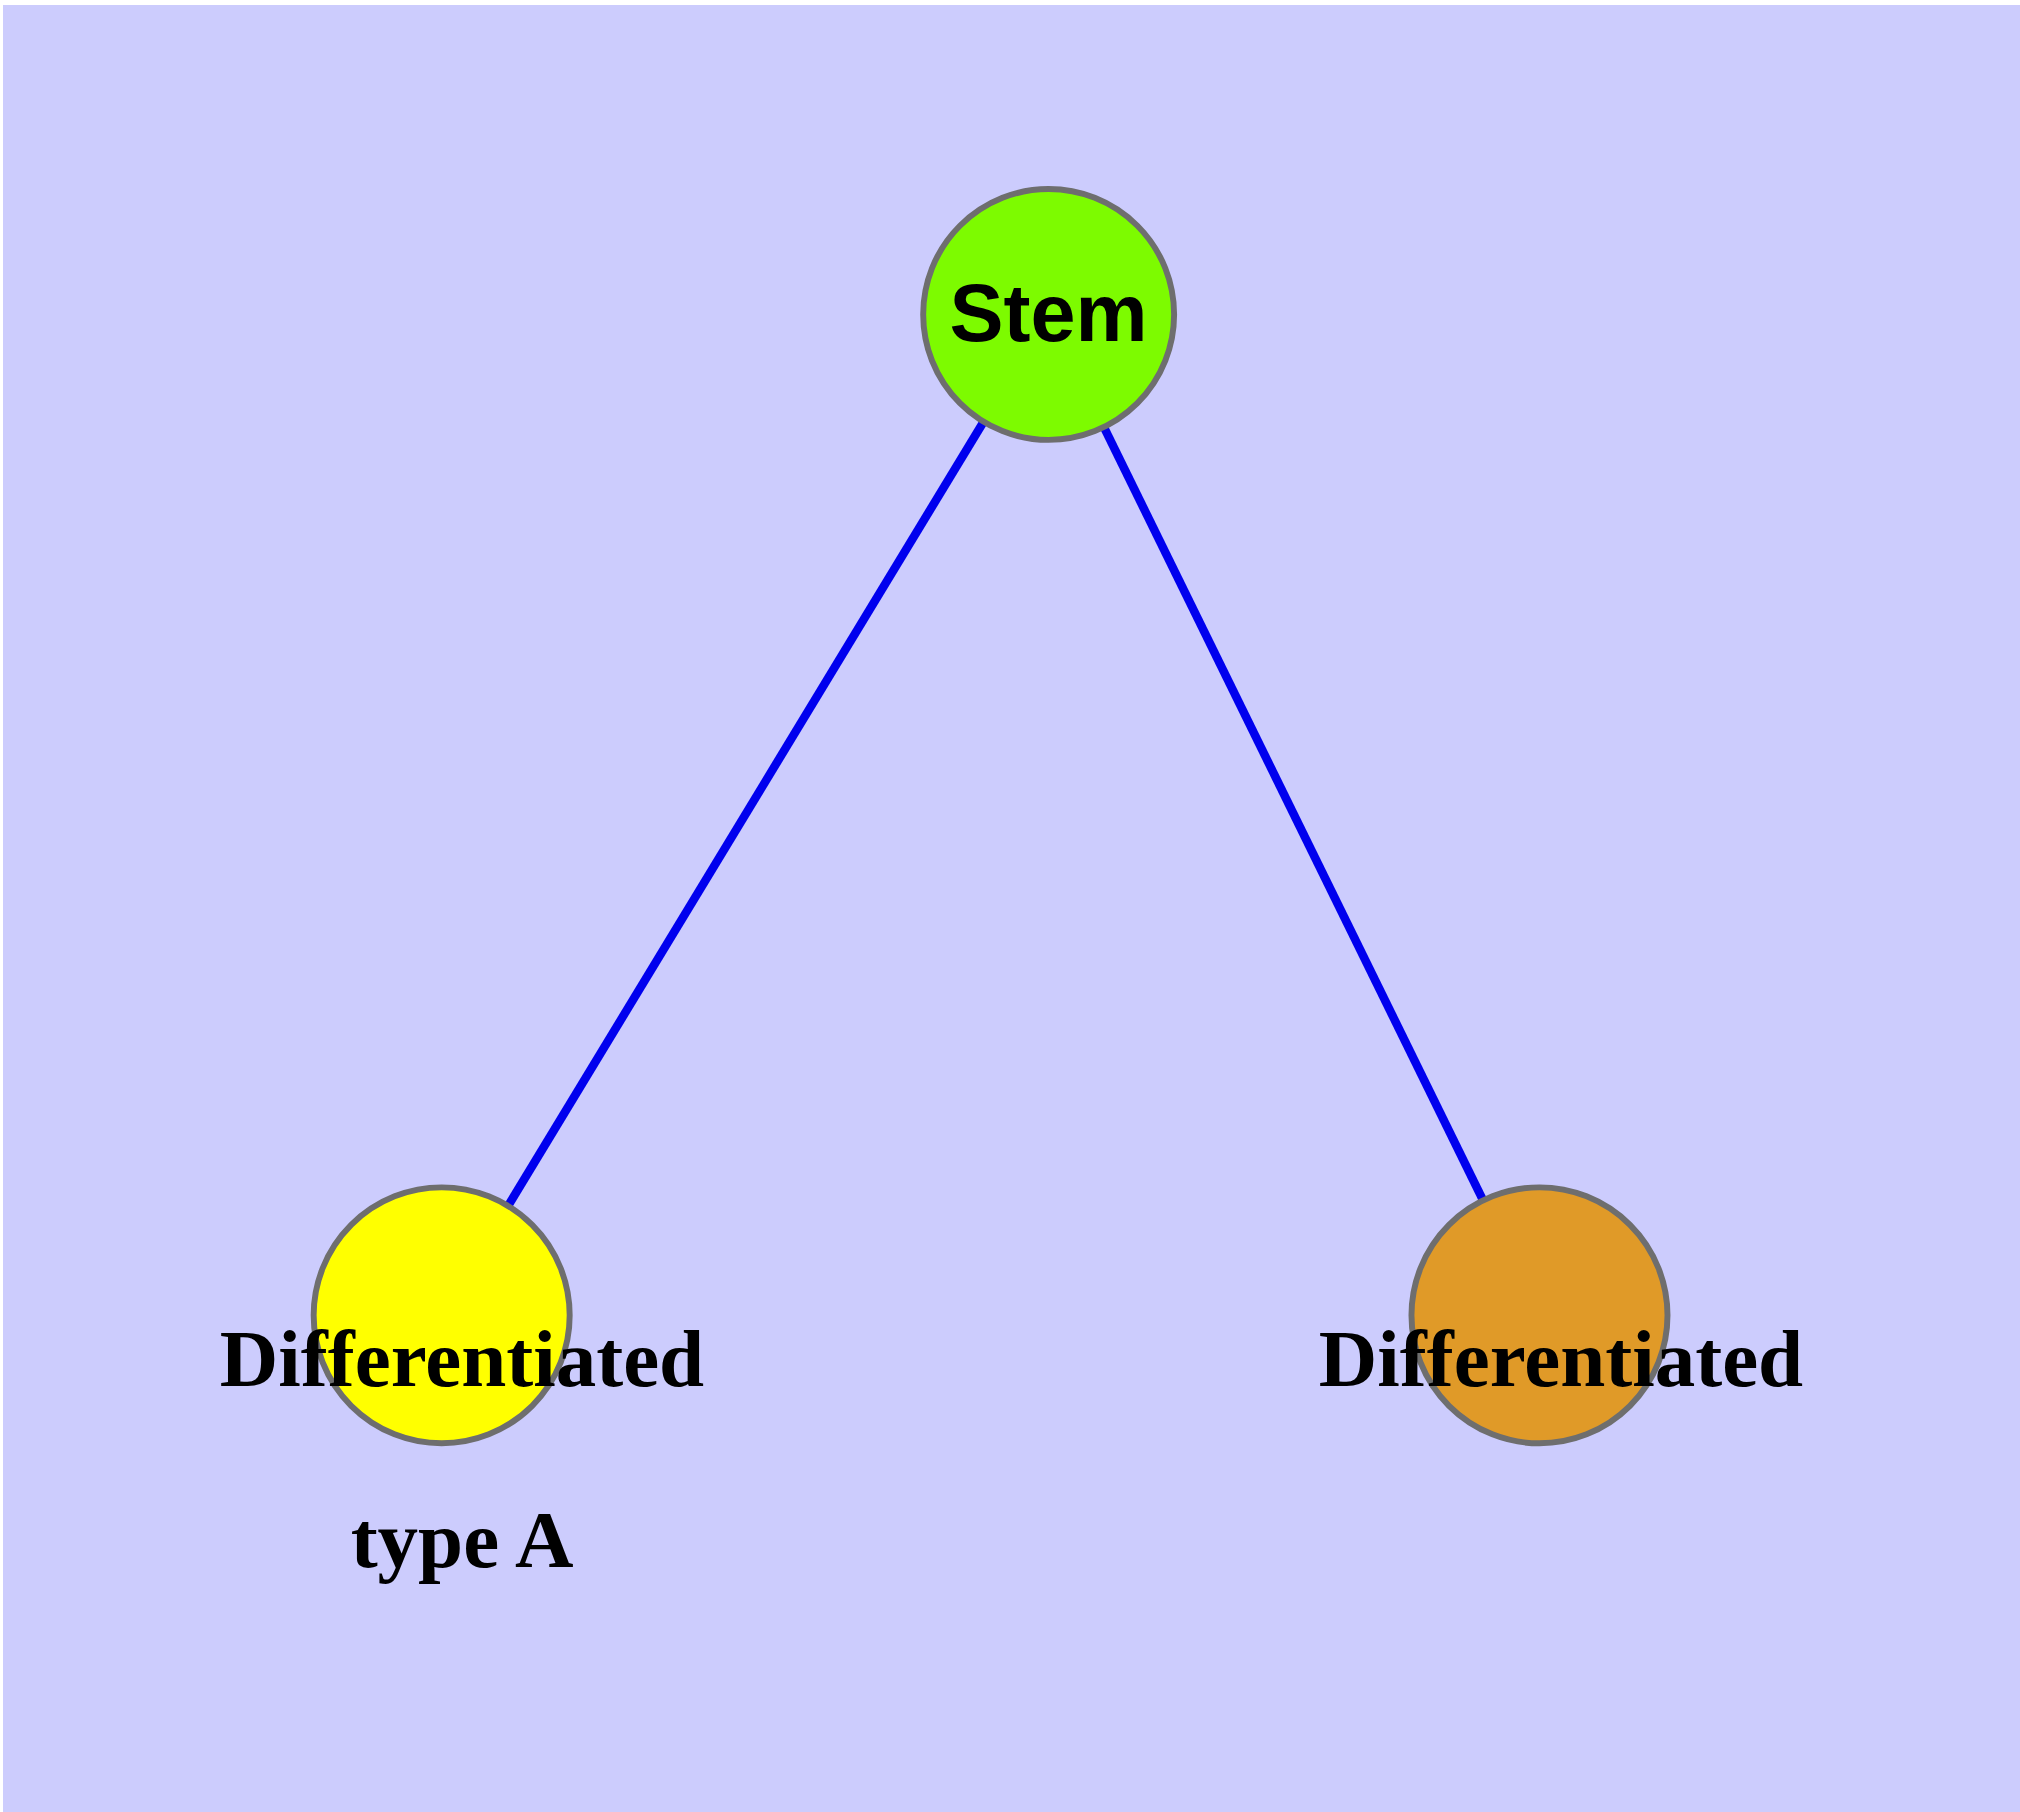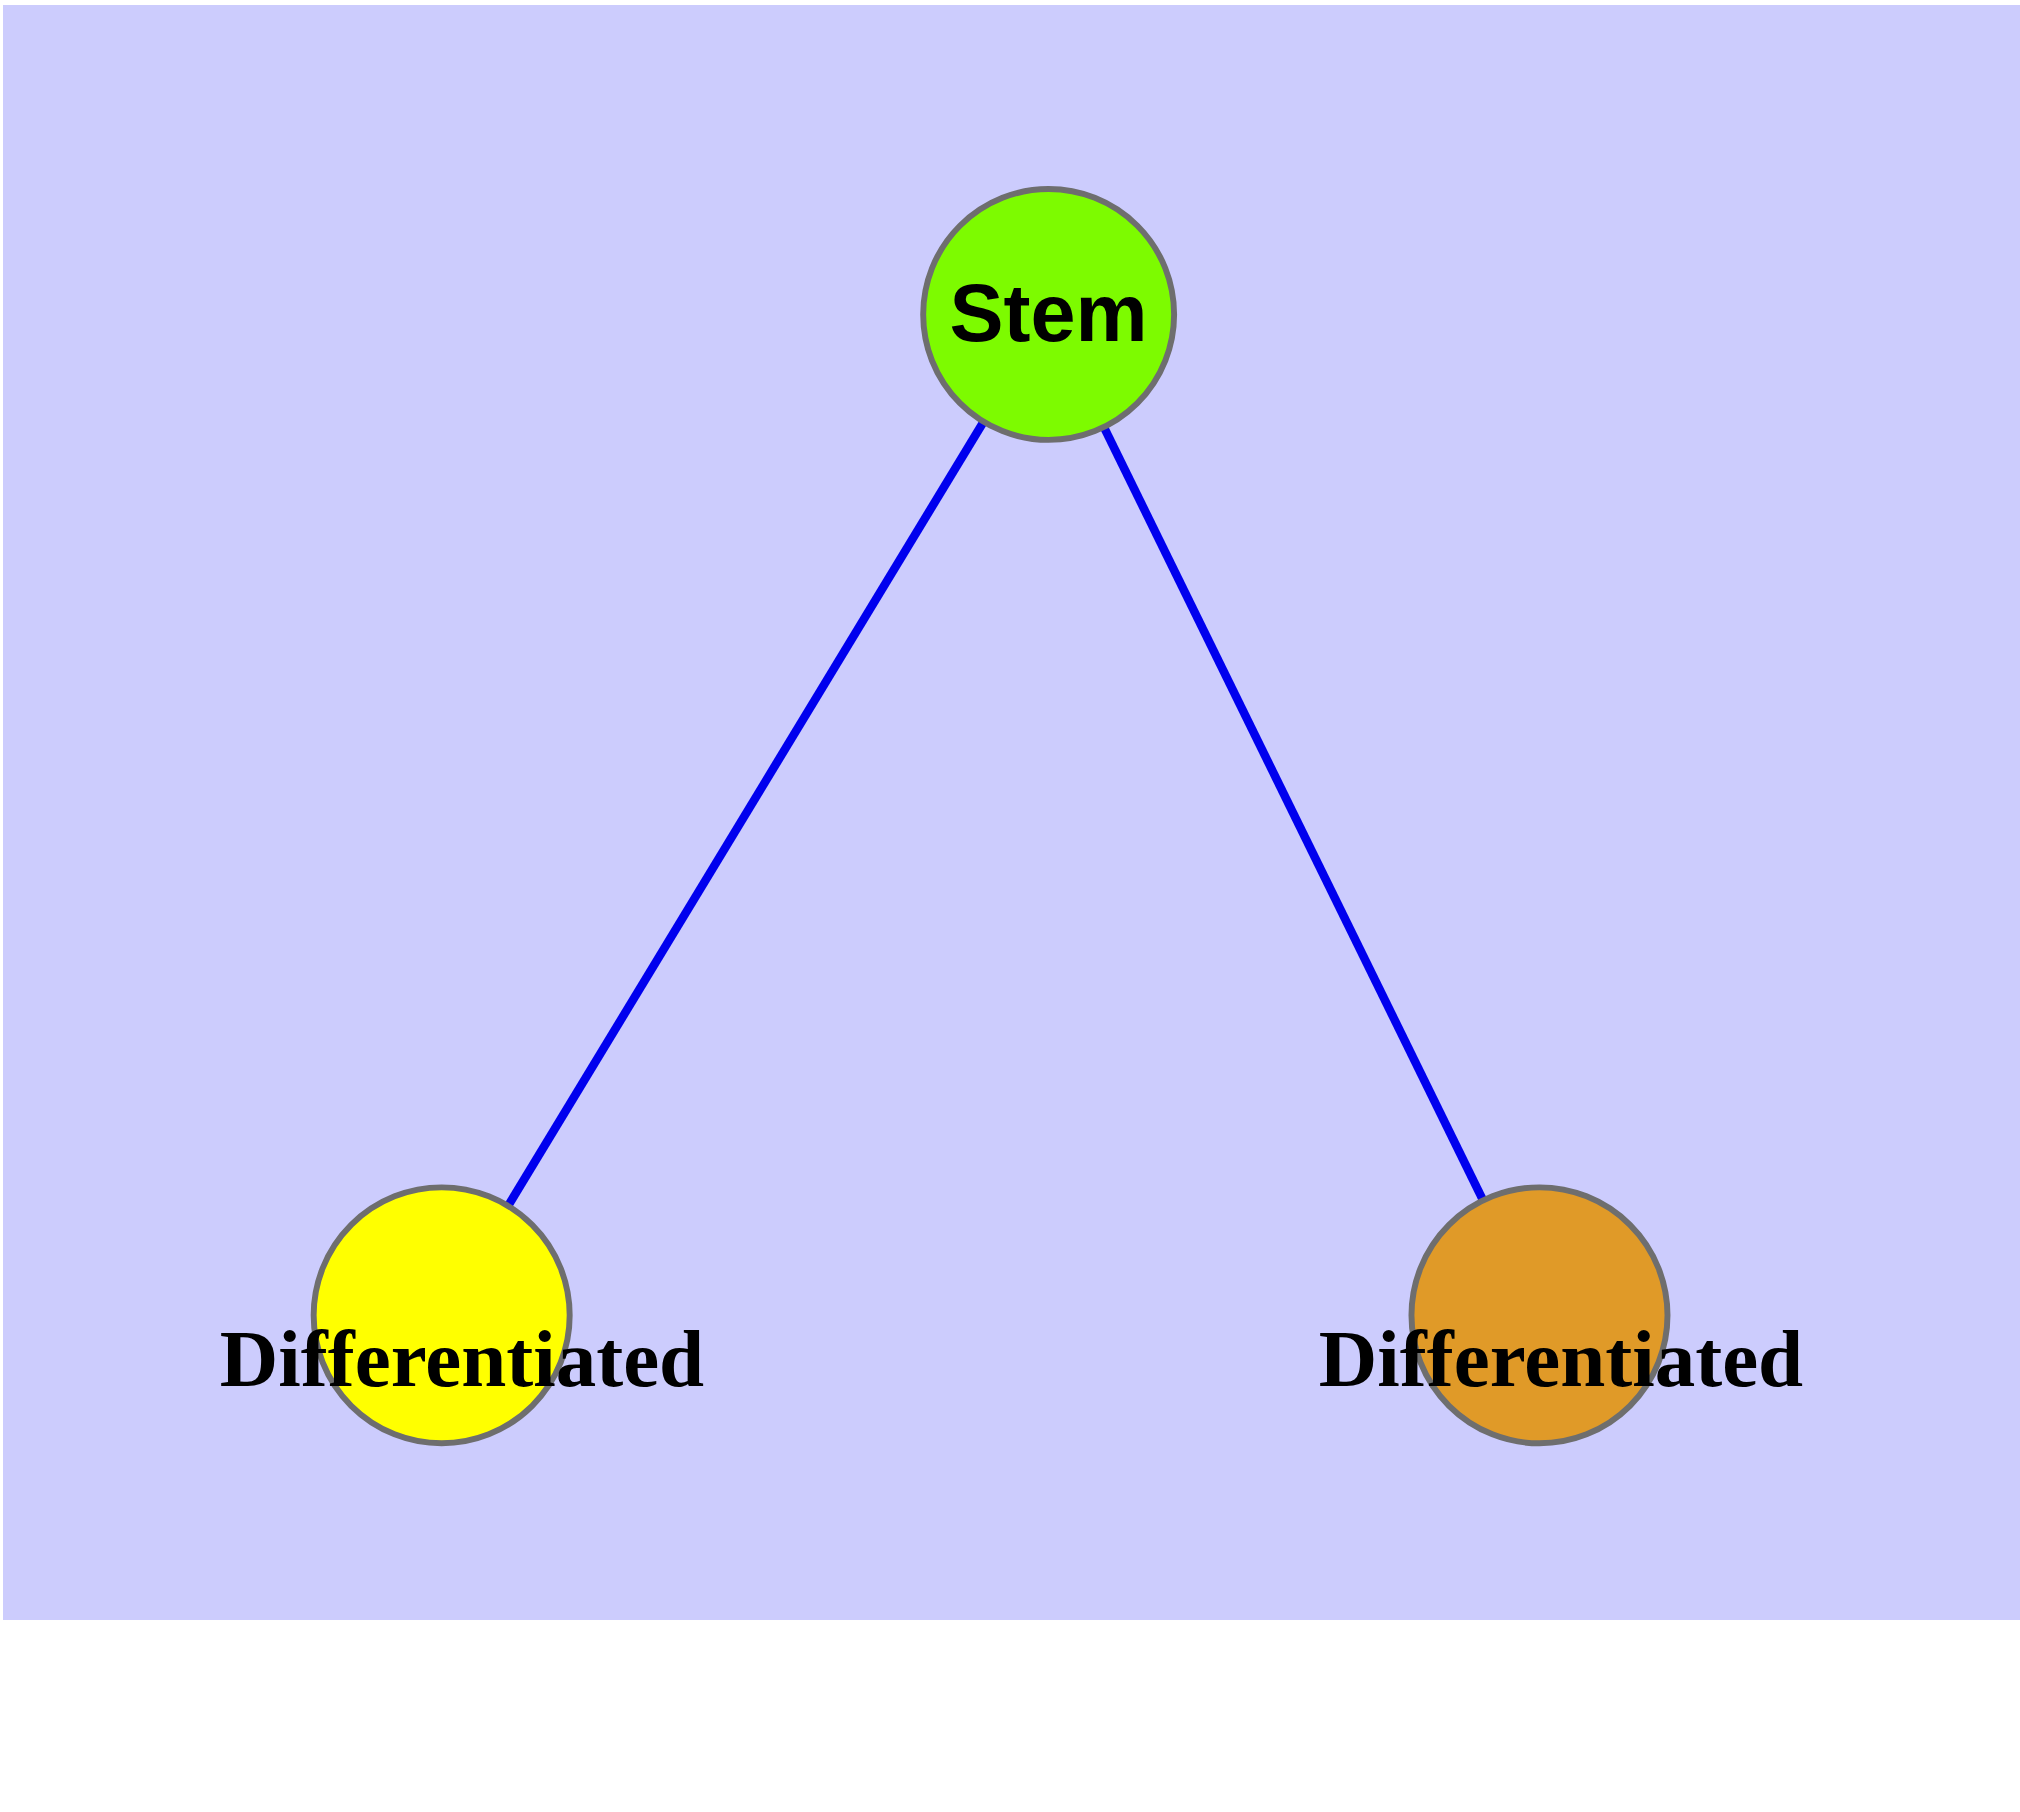--- a/index.html
+++ b/index.html
@@ -4,21 +4,21 @@
 <title>Cell Differentiation Graph</title>
 <style>
   html, body {
     margin: 0;
     padding: 0;
     background: #ffffff;
   }
   #canvas {
     position: relative;
     width: 2021px;
-    height: 1620px;
+    height: 1812px;
     background: #ffffff;
     overflow: hidden;
     font-family: "Liberation Sans", "DejaVu Sans", sans-serif;
   }
   #plot-area {
     position: absolute;
     left: 3.4px;
     top: 5.1px;
     width: 2017px;
     height: 1807px;
@@ -78,20 +78,21 @@
       <circle class="node-circle" cx="1237" cy="371" r="148" fill="#7dfb00" stroke="#6e6e6e"></circle>
       <circle class="node-circle" cx="521" cy="1552" r="151" fill="#ffff00" stroke="#6e6e6e"></circle>
       <circle class="node-circle" cx="1816" cy="1552" r="151" fill="#e09a28" stroke="#6e6e6e"></circle>
     </g>
   </svg>
 
   <div class="node-label label-stem" style="left:794px; top:268px; width:509px;">Stem</div>
 
   <div class="node-label label-diff" style="left:125px; top:1223px; width:593px;">
     <span>Differentiated</span><br>
+    <span>type A</span>
   </div>
 
   <div class="node-label label-diff" style="left:1224px; top:1223px; width:593px;">
     <span>Differentiated</span><br>
   </div>
 
 </div>
 
 
 </body></html>

